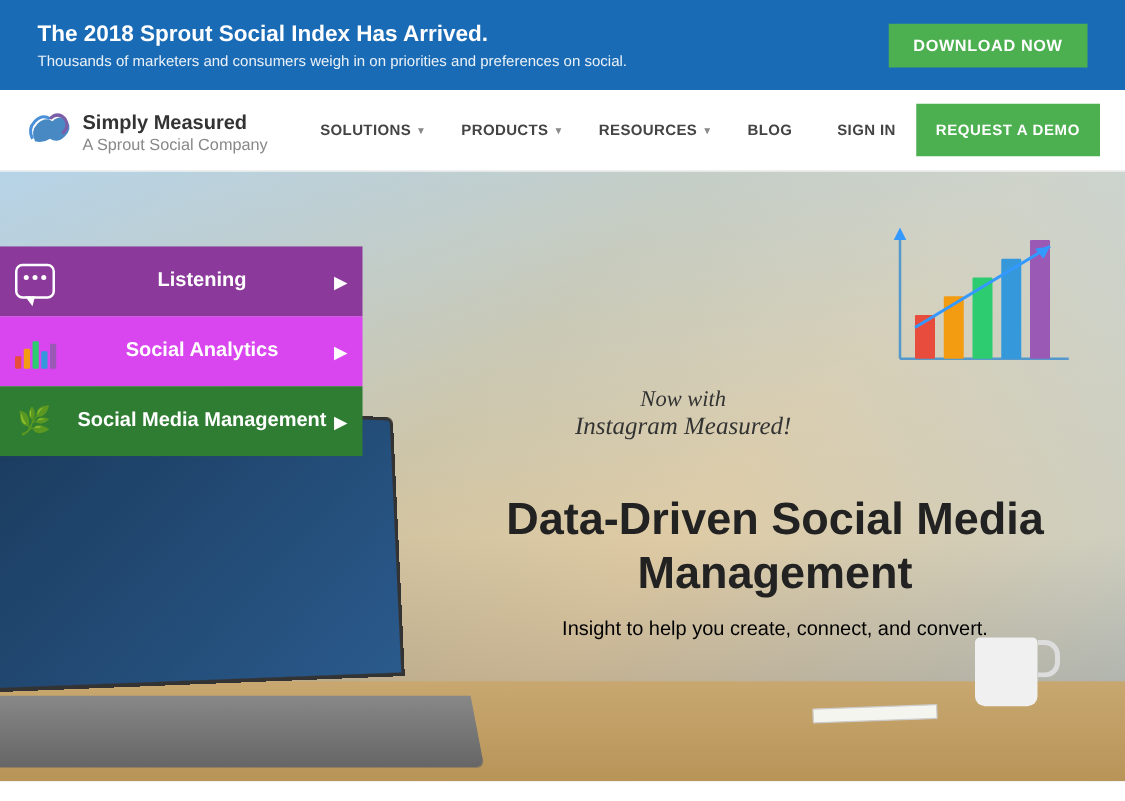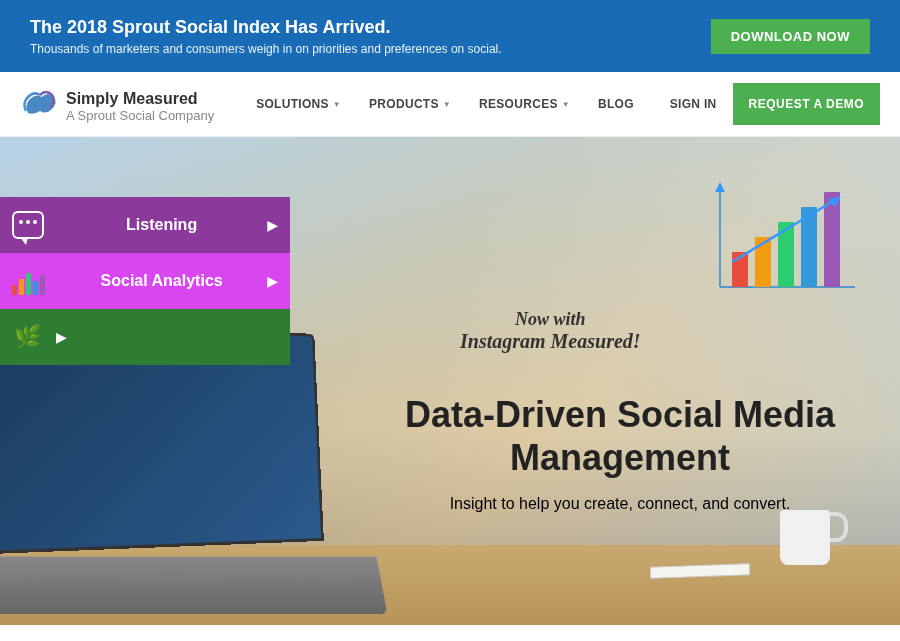--- a/index.html
+++ b/index.html
@@ -302,21 +302,20 @@
       justify-content: center;
       padding: 20px 40px;
     }
     .now-with {
       font-family: 'Georgia', serif;
       font-style: italic;
       font-size: 18px;
       color: #333;
       align-self: flex-start;
       margin-left: 80px;
-      font-weight: bold;
     }
     .chart-illustration {
       position: absolute;
       top: 30px;
       right: 40px;
       width: 160px;
       height: 140px;
     }
     .hero-title {
       font-size: 36px;
@@ -435,20 +434,21 @@
         </div>
       </div>
       <span class="menu-label">Social Analytics</span>
       <span class="menu-arrow">▶</span>
     </div>
 
     <div class="menu-item menu-item-smm">
       <div class="menu-icon-area">
         <span class="icon-leaf">🌿</span>
       </div>
+      <span class="menu-label">Social Media Management</span>
       <span class="menu-arrow">▶</span>
     </div>
   </div>
 
   <div class="chart-illustration">
     <svg width="160" height="140" viewBox="0 0 160 140">
 
       <line x1="20" y1="120" x2="20" y2="20" stroke="#5599cc" stroke-width="2"></line>
       <line x1="20" y1="120" x2="155" y2="120" stroke="#5599cc" stroke-width="2"></line>
 

